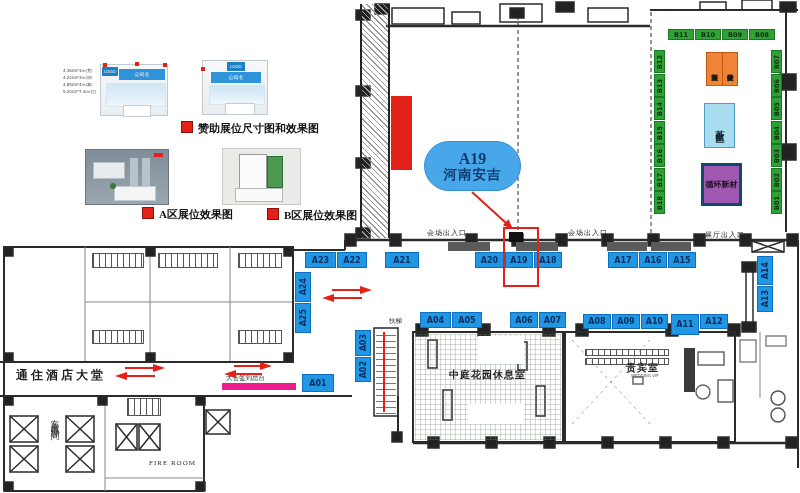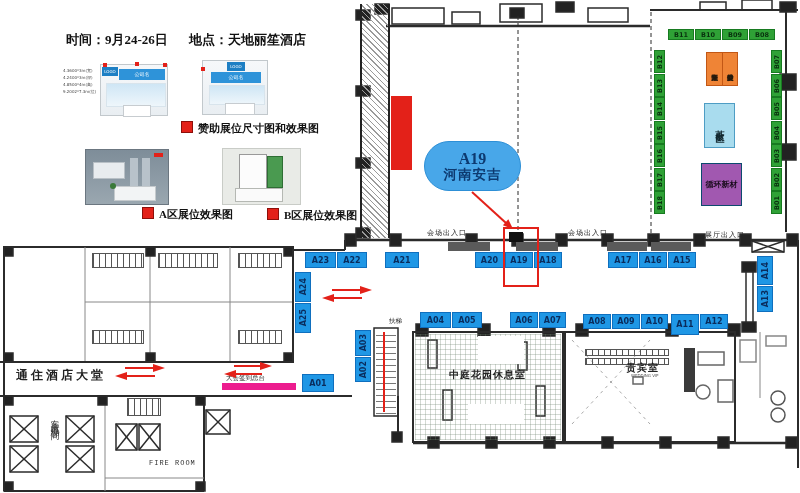--- a/index.html
+++ b/index.html
@@ -36,33 +36,33 @@
   .booth{position:absolute;display:flex;align-items:center;justify-content:center;box-sizing:border-box;
          font-family:"DejaVu Sans",sans-serif;font-weight:bold;}
   .booth.a{background:#1F97E5;border:1px solid #0F6FBE;color:#0A2C5C;font-size:8px;}
   .booth.b{background:#2FA136;border:1px solid #177A20;color:#09320E;font-size:6.5px;}
   .booth.v span{writing-mode:vertical-rl;transform:rotate(180deg);}
   .zone{position:absolute;box-sizing:border-box;display:flex;align-items:center;justify-content:center;font-weight:bold;}
   .zone-orange{background:#EF8436;border:1px solid #C25715;}
   .zone-orange .cell{flex:1;height:100%;display:flex;align-items:center;justify-content:center;
         writing-mode:vertical-rl;font-size:6.5px;color:#23190d;border-left:1px solid #C25715;}
   .zone-tea{background:#A9DCEE;border:1px solid #4E9DC4;writing-mode:vertical-rl;font-size:9px;color:#11272e;letter-spacing:2px;}
-  .zone-purple{background:#A158B0;border:1px solid #0c4a6e;font-size:8px;color:#190b1c;}
+  .zone-purple{background:#A158B0;border:3px solid #0c4a6e;font-size:8px;color:#190b1c;}
   .bubble{left:424px;top:141px;width:95px;height:48px;background:#48A7E9;border:1px solid #2d8fd6;border-radius:26px;
           display:flex;flex-direction:column;align-items:center;justify-content:center;z-index:5;}
   .bubble .l1{font-size:16px;font-weight:bold;color:#0D3A70;line-height:17px;}
   .bubble .l2{font-size:13.5px;font-weight:bold;color:#0D3A70;line-height:16px;letter-spacing:1px;}
   
   .lbl{color:#222;white-space:nowrap;}
   .lbl-hall{left:473px;top:108px;font-size:24px;letter-spacing:10px;color:#8C979D;}
   .lbl-entrance{font-size:7px;letter-spacing:1px;}
   .lbl-lobby{left:16px;top:367px;font-size:12px;font-weight:bold;letter-spacing:3px;}
   .lbl-reg{left:226px;top:374px;font-size:6.5px;}
   .lbl-guest{left:48px;top:412px;font-size:9px;writing-mode:vertical-rl;letter-spacing:3px;height:72px;color:#333;}
-  .lbl-fire{left:113px;top:459px;font-size:7px;letter-spacing:1px;font-family:Liberation Mono, monospace;color:#333;padding-left:36px;}
+  .lbl-fire{left:113px;top:459px;font-size:7px;letter-spacing:1px;font-family:Liberation Serif, serif;color:#333;padding-left:36px;}
   .lbl-atrium{left:449px;top:368px;font-size:10px;font-weight:bold;letter-spacing:1px;}
   .lbl-vip{left:626px;top:361px;font-size:10px;font-weight:bold;letter-spacing:1px;}
   .lbl-vip-sub{left:631px;top:373px;font-size:4px;color:#555;font-family:"DejaVu Sans",sans-serif;}
   .lbl-esc{left:389px;top:317px;font-size:6.5px;}
   svg{position:absolute;left:0;top:0;}
   #structure{z-index:1;}
   #overlay{z-index:7;pointer-events:none;}
   .z2{z-index:2;} .z3{z-index:3;} .z4{z-index:4;} .z6{z-index:6;}
 </style>
 </head>
@@ -374,24 +374,20 @@
       </div>
     </div>
 
   <div class="abs hl-rect z6" style="left:503px;top:227px;width:32px;height:56px;"></div>
 
   <div class="bubble abs">
     <span class="l1">A19</span>
     <span class="l2">河南安吉</span>
   </div>
 
-  <div class="abs subtitle z4">
-    <span>时间：9月24-26日</span>
-    <span>地点：天地丽笙酒店</span>
-  </div>
 
   <div class="abs dims z3">
     <div>4.3600*3m(宽)</div>
     <div>4.2400*3m(深)</div>
     <div>4.8500*4m(高)</div>
     <div>9.2002*7.3m(位)</div>
   </div>
 
   <div class="abs render z3" style="left:100px;top:64px;width:68px;height:52px;">
     <span class="logo" style="left:1px;top:2px;width:16px;height:9px;">LOGO</span>

